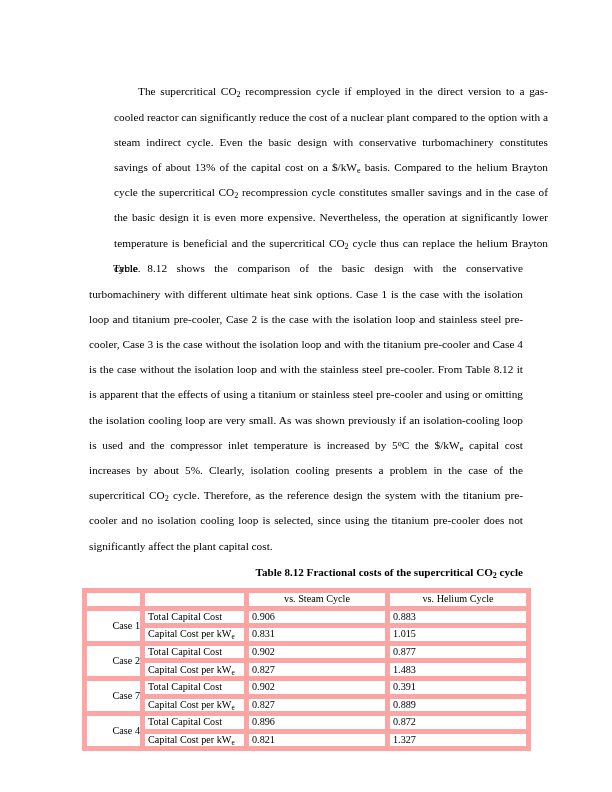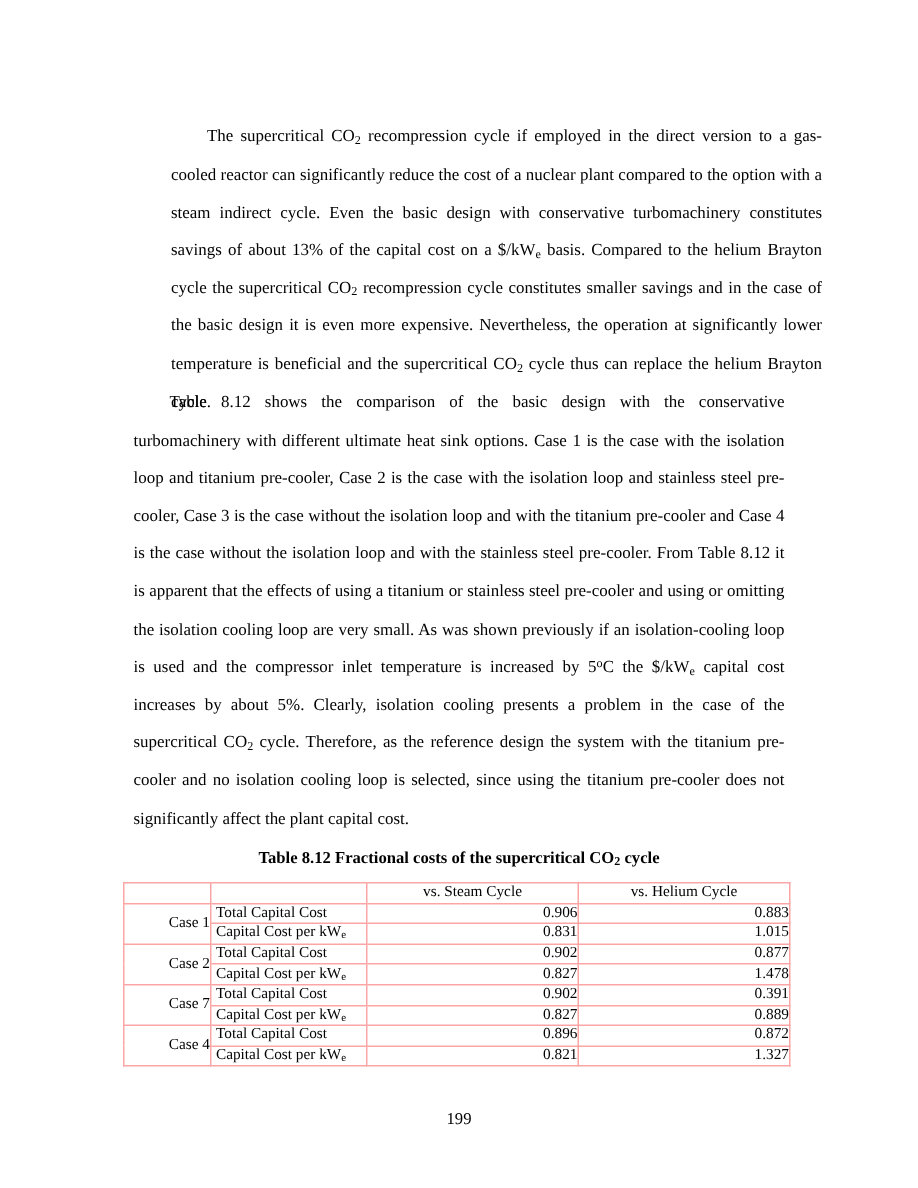--- a/index.html
+++ b/index.html
@@ -39,21 +39,21 @@
     font-size: 0.72em;
     vertical-align: 0.42em;
     line-height: 0;
   }
 
   .table-caption {
     position: absolute;
     top: 565px;
     left: 89px;
     width: 434px;
-    text-align: center;
+    text-align: right;
     font-size: 11.1px;
     font-weight: bold;
     line-height: 14px;
   }
 
   .table-wrap {
     position: absolute;
     top: 588px;
     left: 82px;
     width: 444px;
@@ -63,39 +63,39 @@
     width: 444px;
     font-size: 10.2px;
     table-layout: fixed;
   }
   table.costs col.c-case  { width: 58px; }
   table.costs col.c-item  { width: 104px; }
   table.costs col.c-steam { width: 141px; }
   table.costs col.c-helium{ width: 141px; }
 
   table.costs td, table.costs th {
-    border: 1px solid #fca5a5;
+    border: 5px solid #fca5a5;
     height: 12.6px;
     padding: 0 0 0 3px;
     font-weight: normal;
     vertical-align: middle;
     line-height: 12px;
     white-space: nowrap;
     overflow: hidden;
   }
   table.costs th {
     text-align: center;
     padding-left: 0;
   }
   td.case-cell {
     text-align: right;
     padding-left: 0;
   }
   td.num {
-    text-align: right;
+    text-align: left;
     font-weight: bold;
     padding-left: 0;
   }
   
   tr.group-top > td, tr.group-top > th { border-top: 1.6px solid #000000; }
   table.costs { border: 1.6px solid #000000; }
 
   .footnote {
     position: absolute;
     top: 701px;
@@ -165,21 +165,21 @@
 
         <tr class="group-top">
           <td class="case-cell" rowspan="2">Case 2</td>
           <td>Total Capital Cost</td>
           <td class="num">0.902</td>
           <td class="num">0.877</td>
         </tr>
         <tr>
           <td><span>Capital Cost per kW</span><sub>e</sub></td>
           <td class="num">0.827</td>
-          <td class="num">1.478</td>
+          <td class="num">1.483</td>
         </tr>
 
         <tr class="group-top">
           <td class="case-cell" rowspan="2">Case 7</td>
           <td>Total Capital Cost</td>
           <td class="num">0.902</td>
           <td class="num">0.391</td>
         </tr>
         <tr>
           <td><span>Capital Cost per kW</span><sub>e</sub></td>
@@ -196,15 +196,14 @@
         <tr>
           <td><span>Capital Cost per kW</span><sub>e</sub></td>
           <td class="num">0.821</td>
           <td class="num">1.327</td>
         </tr>
       </tbody>
     </table>
   </div>
 
 
-  <div class="page-number">199</div>
 
 </div>
 
 </body></html>

